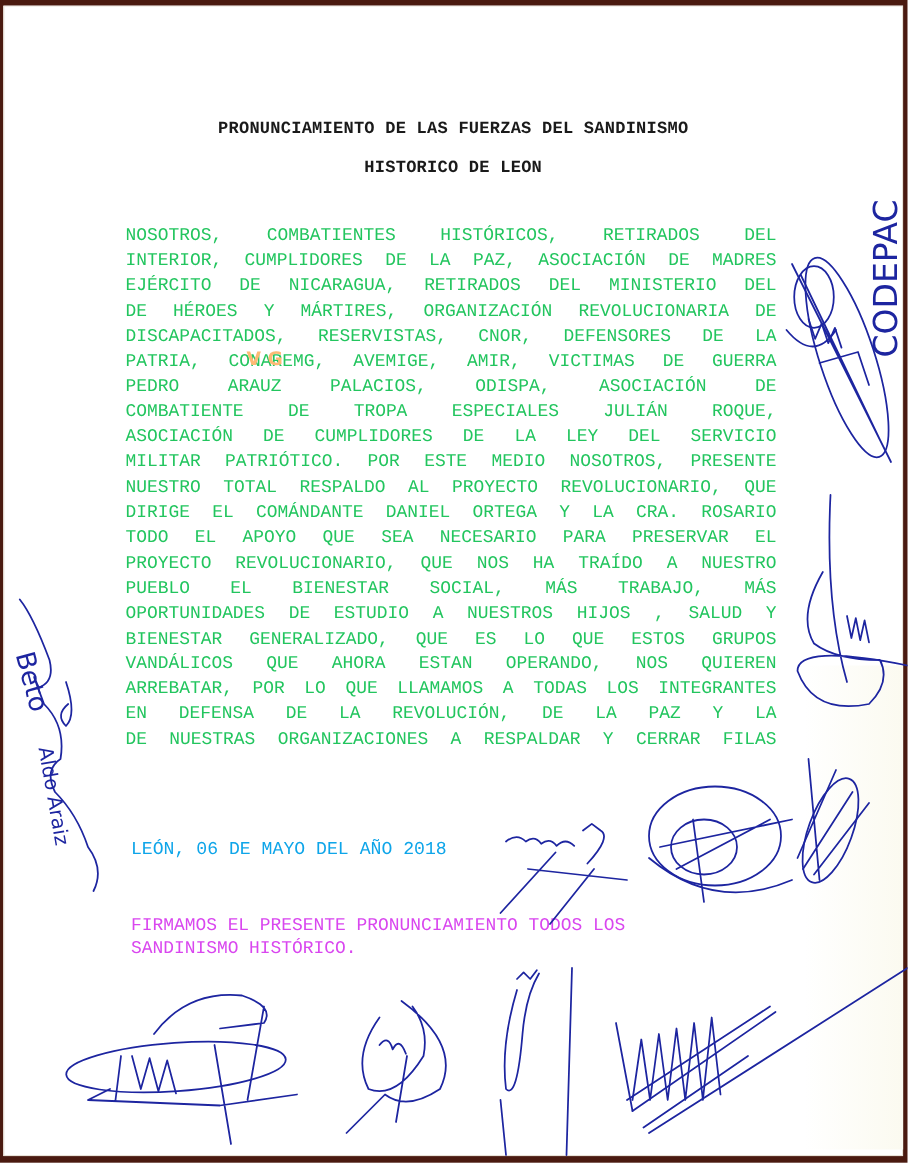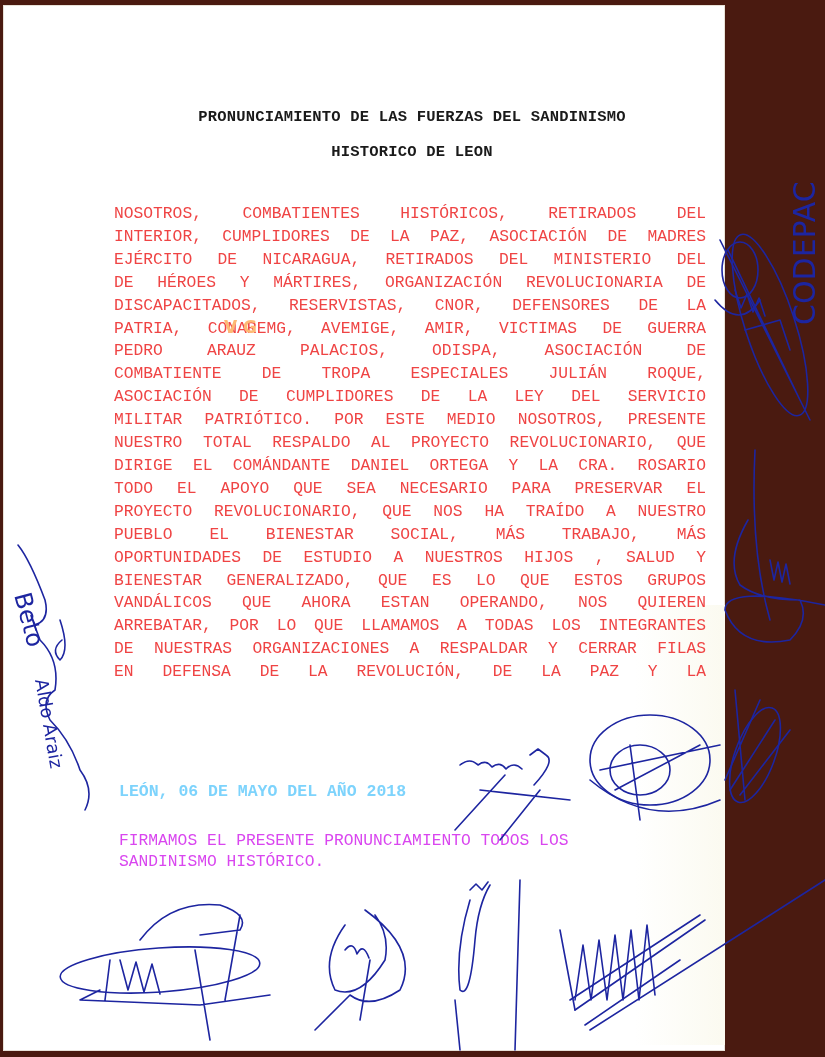--- a/index.html
+++ b/index.html
@@ -3,44 +3,44 @@
   <meta charset="utf-8">
   <style>
     html, body { margin: 0; padding: 0; }
     body {
       width: 825px; height: 1057px; overflow: hidden;
       background: #4a1a10;
       position: relative;
       font-family: "Liberation Mono", "DejaVu Sans Mono", monospace;
     }
     .page {
-      position: absolute; left: 3px; top: 5px; width: 722px; height: 1046px;
+      position: absolute; left: 3px; top: 5px; width: 818px; height: 1046px;
       background: #ffffff;
       box-shadow: inset 0 0 0 1px #e8e2d8;
     }
     .page .right-fade {
       position: absolute; right: 0; top: 600px; width: 90px; height: 440px;
       background: linear-gradient(90deg, rgba(255,255,255,0), #fbfaf0);
     }
     .title {
       position: absolute; left: 0; width: 818px; text-align: center;
       font-weight: bold; font-size: 15.5px; color: #1a1a1a; letter-spacing: 0.2px;
     }
     .title.l1 { top: 103px; }
     .title.l2 { top: 138px; }
     .body-text {
       position: absolute; left: 114px; top: 203px; width: 592px;
-      font-size: 16.3px; line-height: 22.9px; color: #ef4444;
+      font-size: 16.3px; line-height: 22.9px; color: #22c55e;
       text-align: justify;
     }
     .body-text .line { display: block; text-align: justify; text-align-last: justify; white-space: nowrap; }
     .body-text .line.last { text-align-last: left; }
     .date {
-      position: absolute; left: 119px; top: 782px;
-      font-weight: bold; font-size: 16.5px; color: #7dd3fc;
+      position: absolute; left: 119px; top: 762px;
+      font-weight: normal; font-size: 16.5px; color: #0ea5e9;
     }
     .closing {
       position: absolute; left: 119px; top: 830px; width: 560px;
       font-size: 16.3px; line-height: 21px; color: #d946ef;
     }
     .closing .line { display: block; white-space: nowrap; }
     svg.ink { position: absolute; left: 0; top: 0; width: 825px; height: 1057px; pointer-events: none; }
     .ink path, .ink ellipse { fill: none; stroke: #1d25a0; stroke-width: 1.6; stroke-linecap: round; stroke-linejoin: round; }
     .ink .txt { fill: #1d25a0; font-family: "DejaVu Sans", sans-serif; }
     .overwrite {
@@ -71,22 +71,22 @@
   <span class="line">MILITAR PATRIÓTICO. POR ESTE MEDIO NOSOTROS, PRESENTE</span>
   <span class="line">NUESTRO TOTAL RESPALDO AL PROYECTO REVOLUCIONARIO, QUE</span>
   <span class="line">DIRIGE EL COMÁNDANTE DANIEL ORTEGA Y LA CRA. ROSARIO</span>
   <span class="line">TODO EL APOYO QUE SEA NECESARIO PARA PRESERVAR EL</span>
   <span class="line">PROYECTO REVOLUCIONARIO, QUE NOS HA TRAÍDO A NUESTRO</span>
   <span class="line">PUEBLO  EL BIENESTAR SOCIAL, MÁS TRABAJO, MÁS</span>
   <span class="line">OPORTUNIDADES DE ESTUDIO A NUESTROS HIJOS , SALUD Y</span>
   <span class="line">BIENESTAR GENERALIZADO, QUE ES LO QUE ESTOS GRUPOS</span>
   <span class="line">VANDÁLICOS QUE AHORA ESTAN OPERANDO, NOS QUIEREN</span>
   <span class="line">ARREBATAR, POR LO QUE LLAMAMOS A TODAS LOS INTEGRANTES</span>
+  <span class="line">EN DEFENSA DE LA REVOLUCIÓN, DE LA PAZ Y LA</span>
   <span class="line">DE NUESTRAS ORGANIZACIONES A RESPALDAR Y  CERRAR FILAS</span>
-  <span class="line">EN DEFENSA DE LA REVOLUCIÓN, DE LA PAZ Y LA</span>
 </div>
 
 <div class="overwrite">V  G</div>
 
 <div class="date">LEÓN, 06 DE MAYO DEL AÑO 2018</div>
 
 <div class="closing">
   <span class="line">FIRMAMOS EL PRESENTE PRONUNCIAMIENTO TODOS LOS</span>
   <span class="line">SANDINISMO HISTÓRICO.</span>
 </div>

